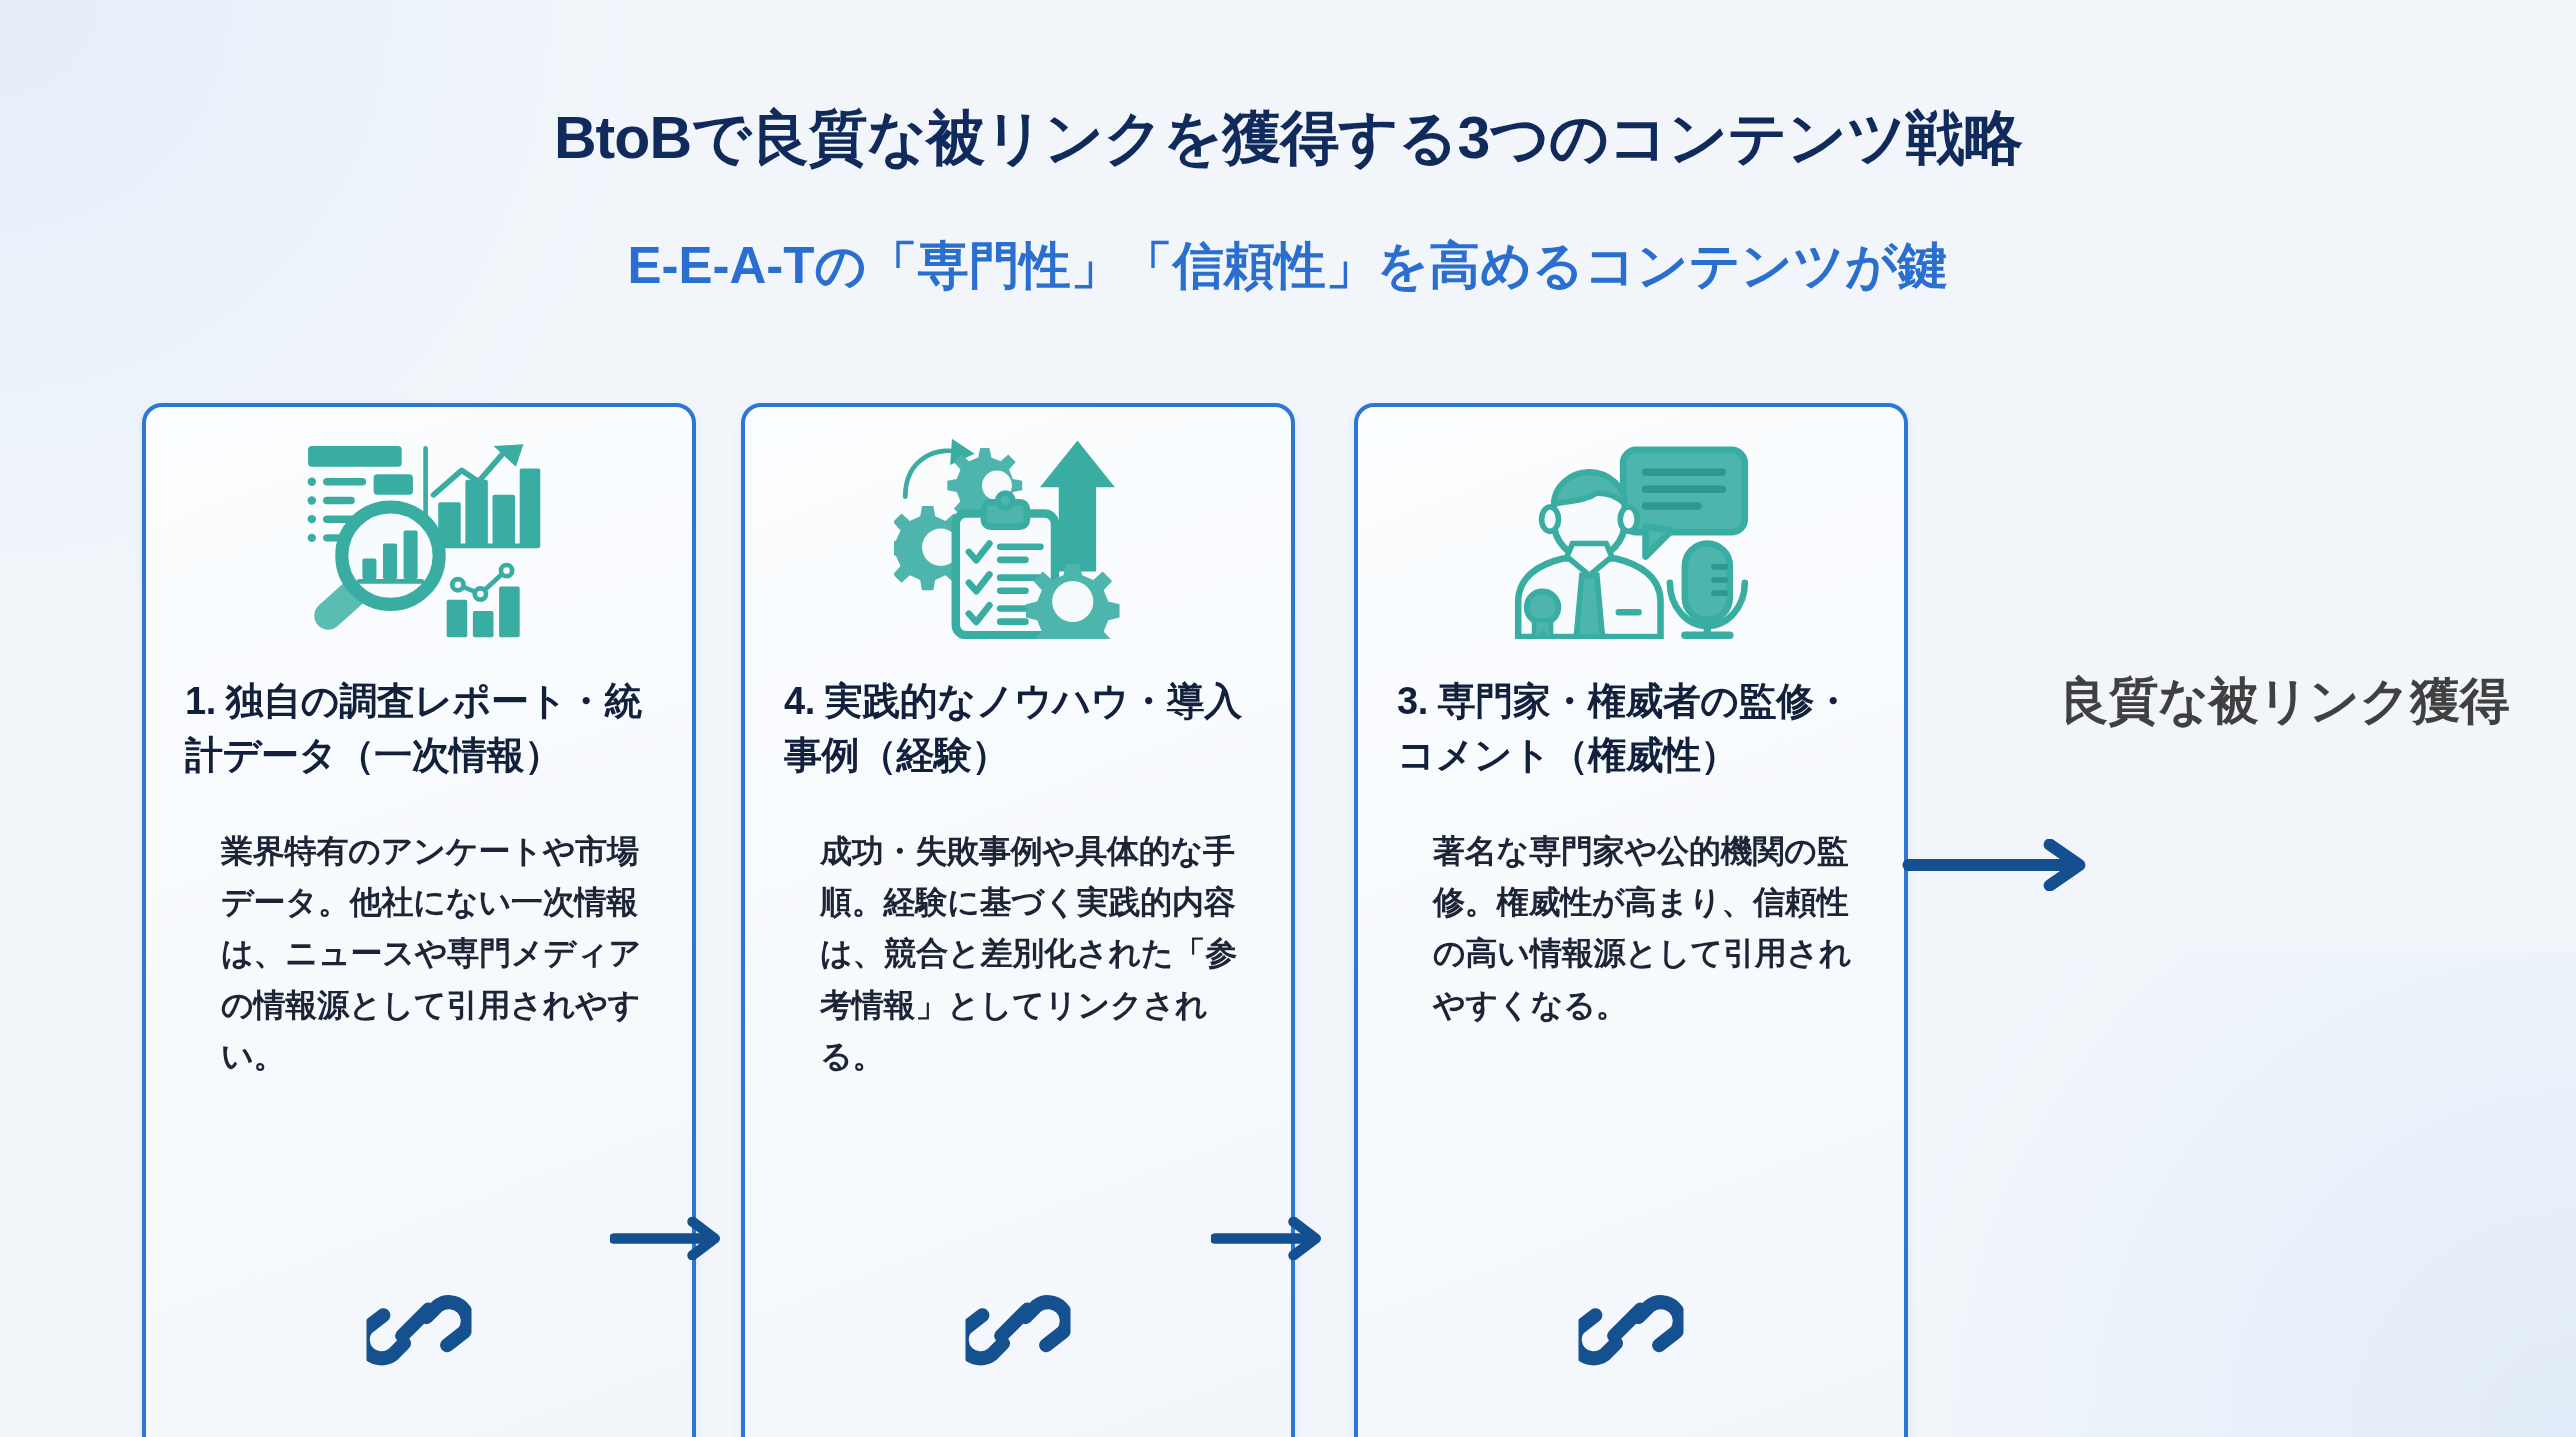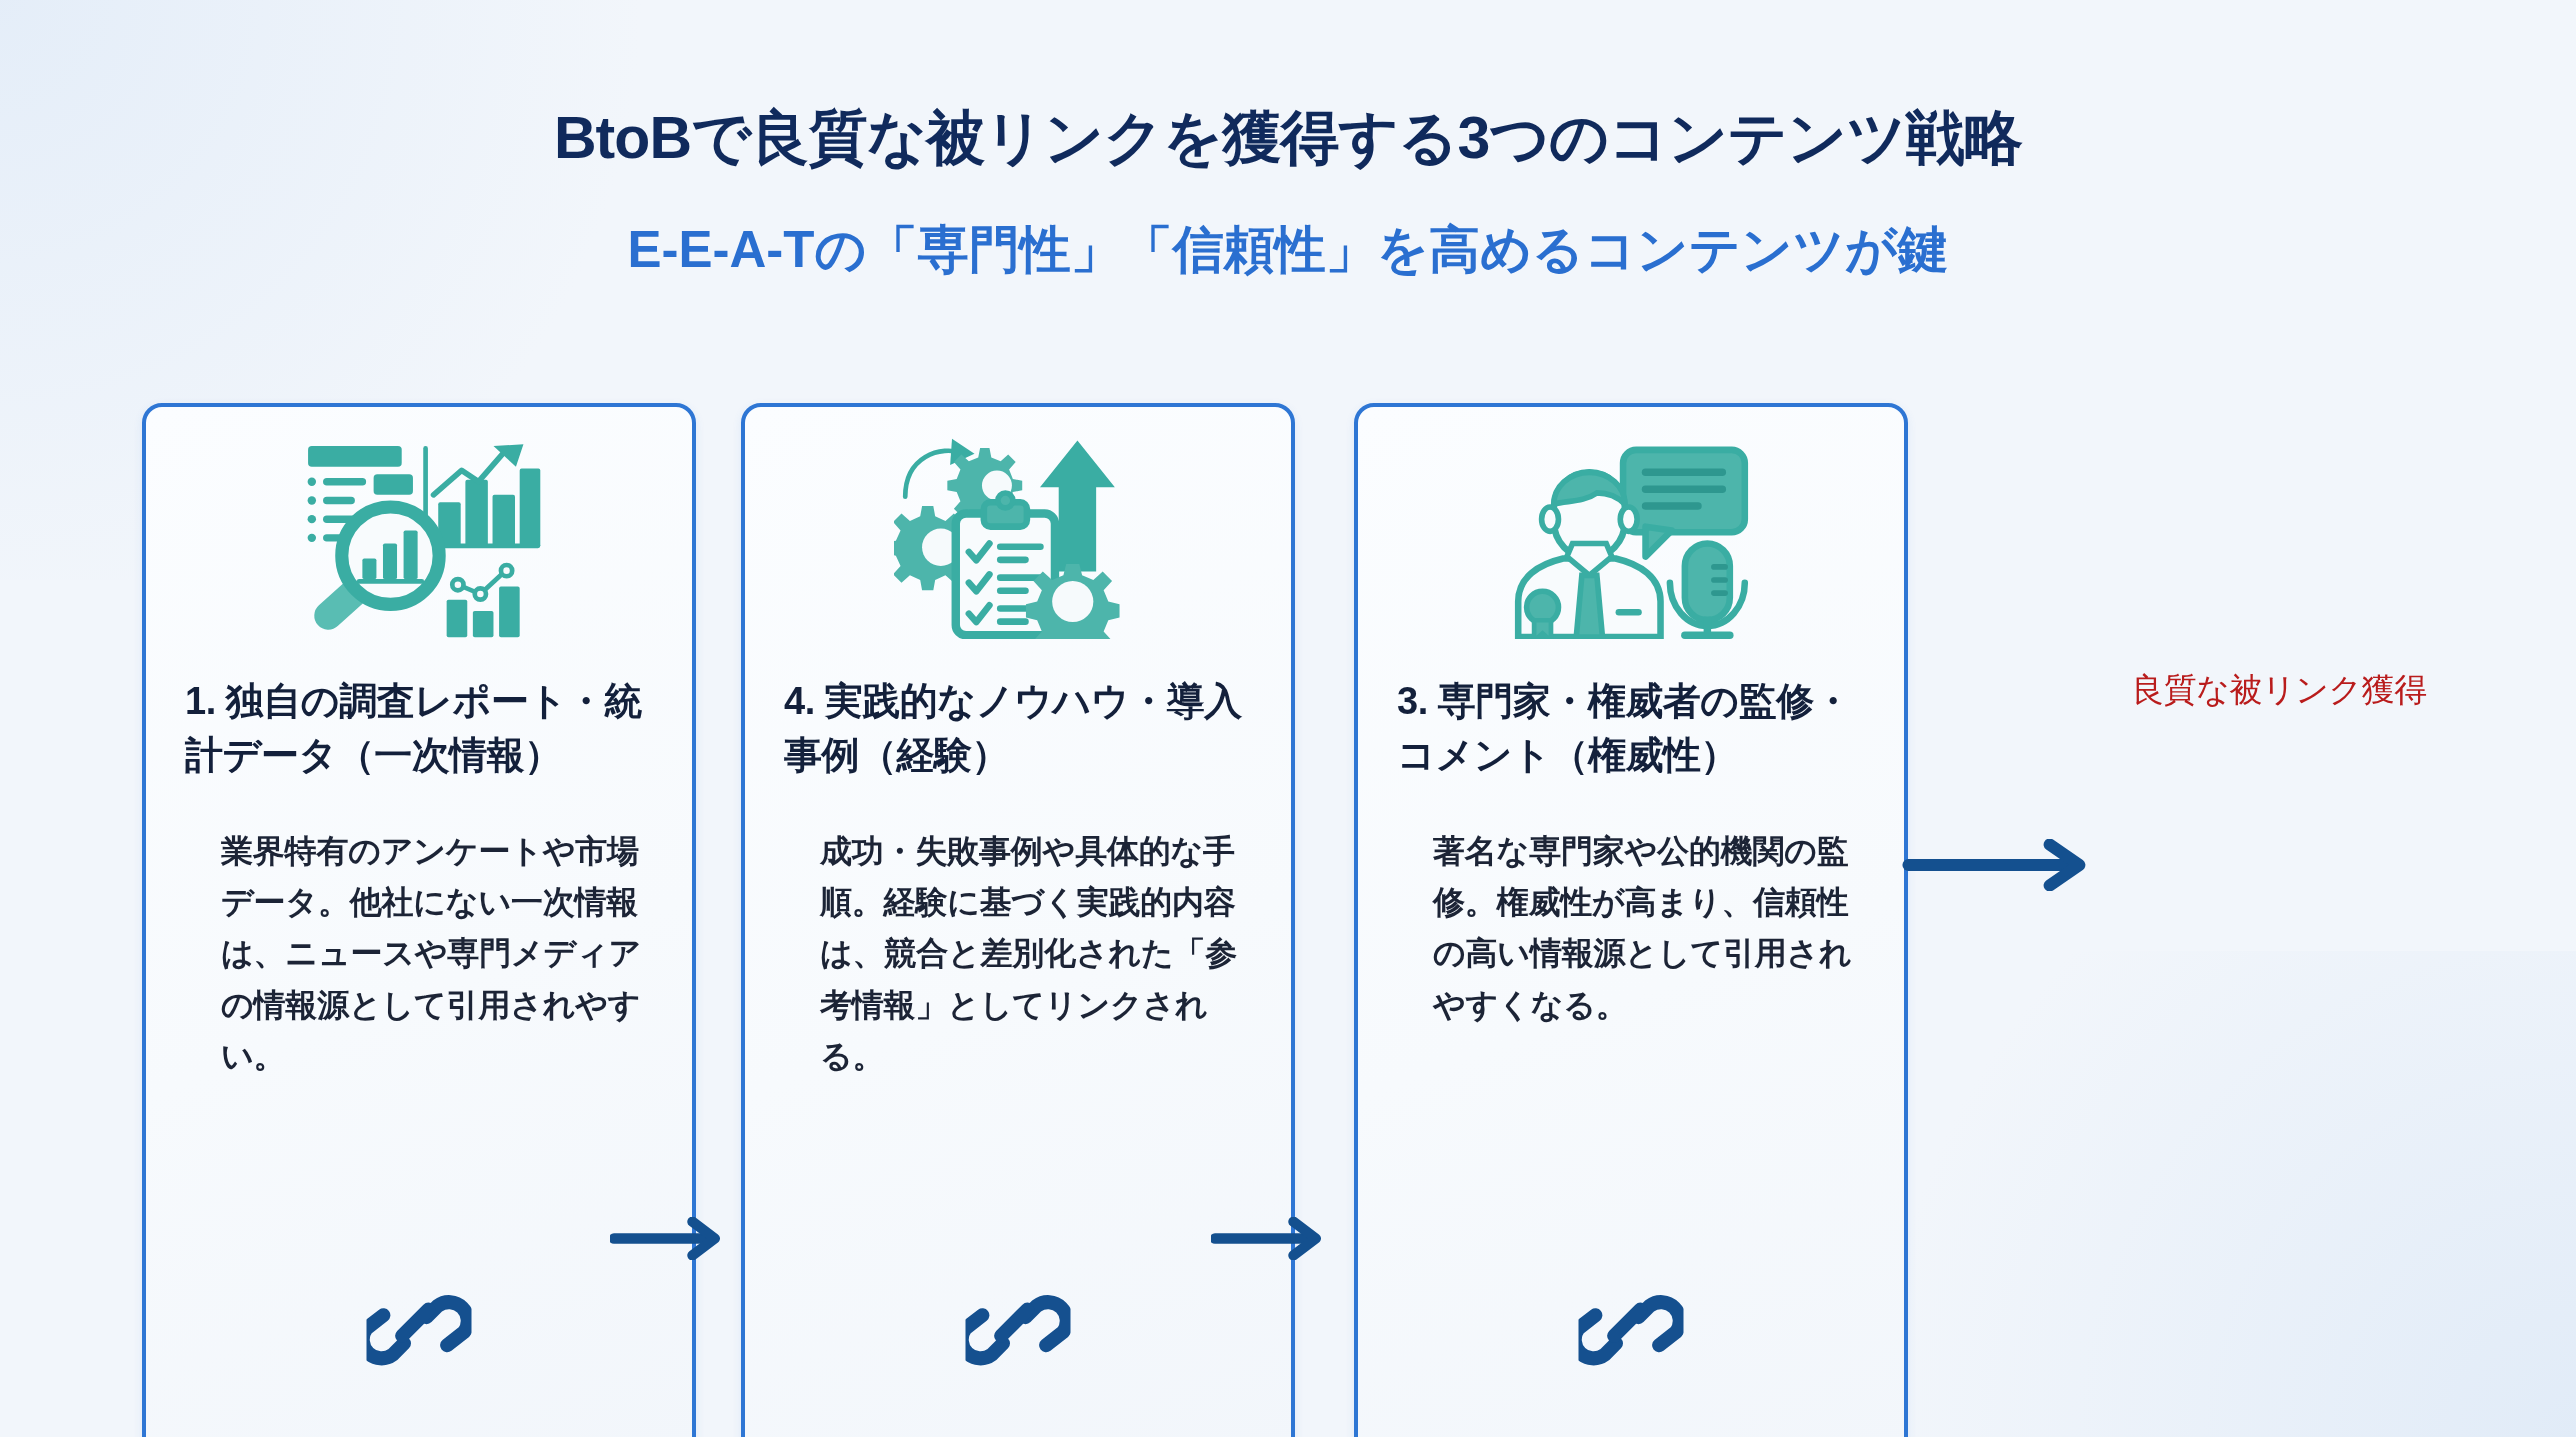--- a/index.html
+++ b/index.html
@@ -35,21 +35,21 @@
     text-align: center;
     font-size: 59px;
     font-weight: bold;
     letter-spacing: -0.9px;
     color: #102a5c;
     line-height: 1;
     white-space: nowrap;
   }
   .subtitle {
     position: absolute;
-    left: 0; right: 0; top: 224px;
+    left: 0; right: 0; top: 240px;
     text-align: center;
     font-size: 51px;
     font-weight: bold;
     color: #2a6fd0;
     line-height: 1;
     white-space: nowrap;
   }
 
   
   .cards {
@@ -143,23 +143,23 @@
     width: 440px;
     text-align: center;
   }
   .result-icon {
     width: 374px;
     height: 365px;
     margin: 0 auto;
   }
   .result-label {
     margin-top: 13px;
-    font-size: 33px;
-    font-weight: normal;
-    color: #b91c1c;
+    font-size: 50px;
+    font-weight: bold;
+    color: #404040;
     letter-spacing: -0.5px;
     white-space: nowrap;
   }
 </style>
 </head>
 <body>
 
 <div class="bg-tint-tl"></div>
 <div class="bg-tint-br"></div>
 

